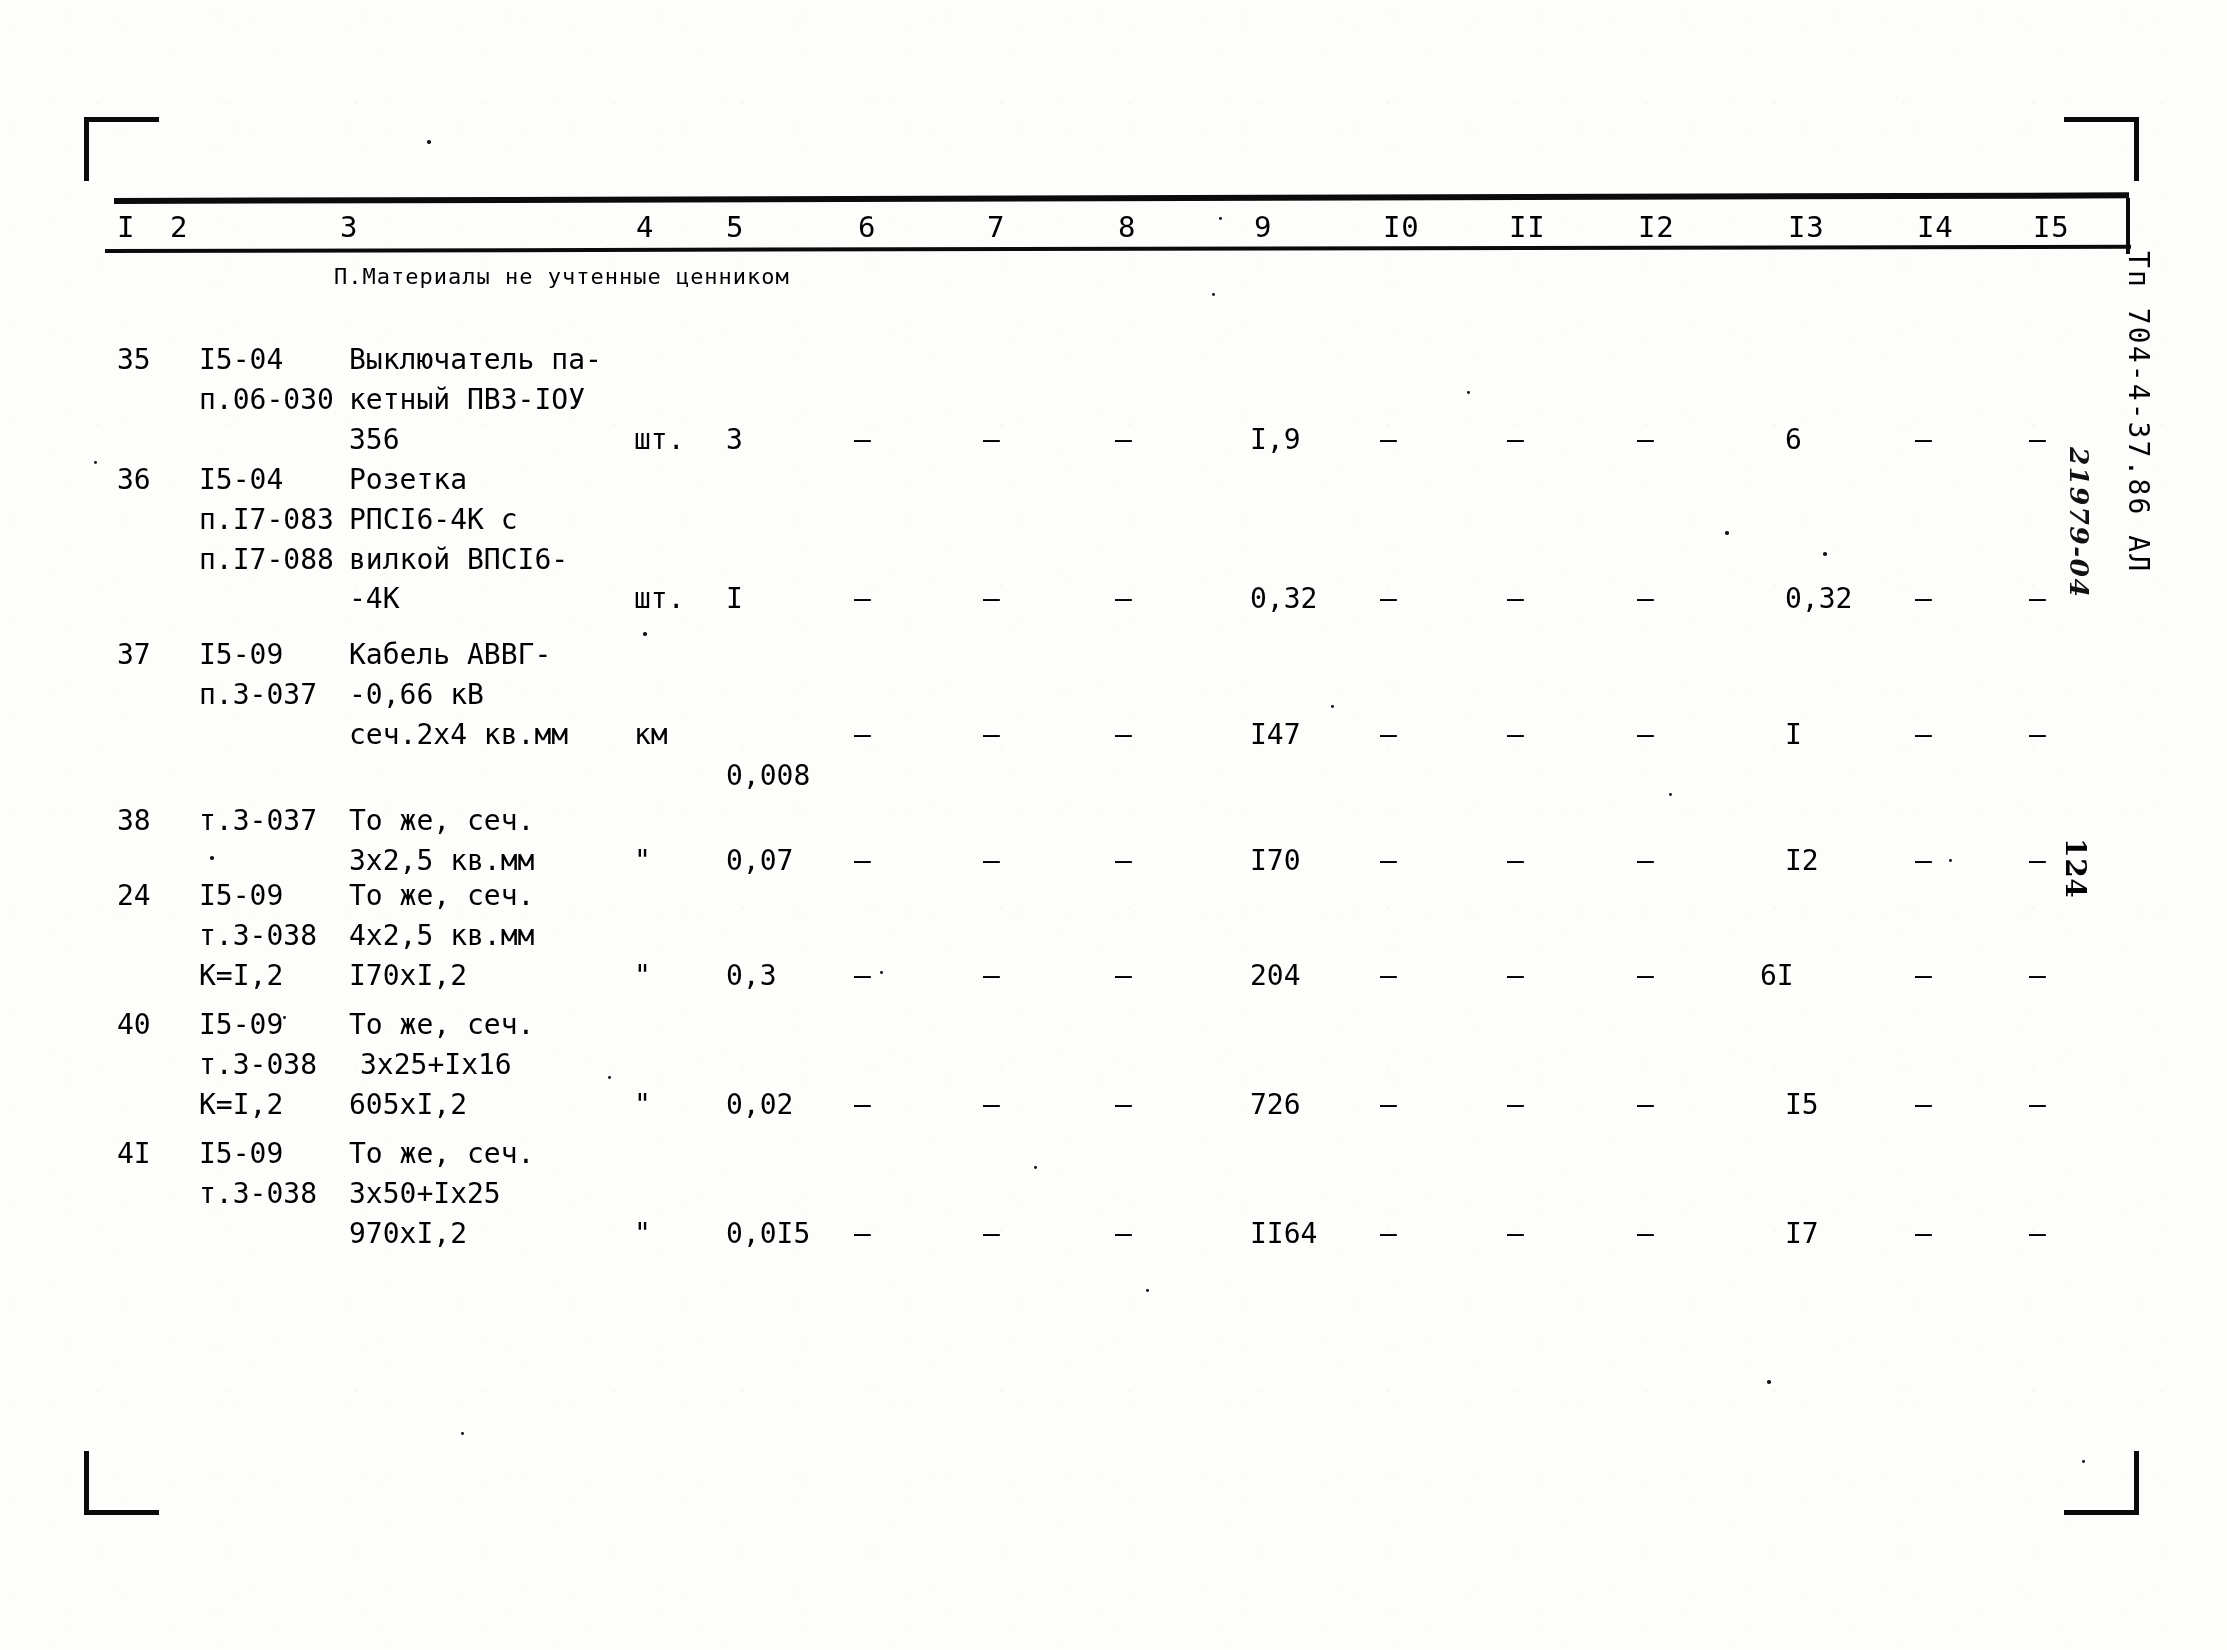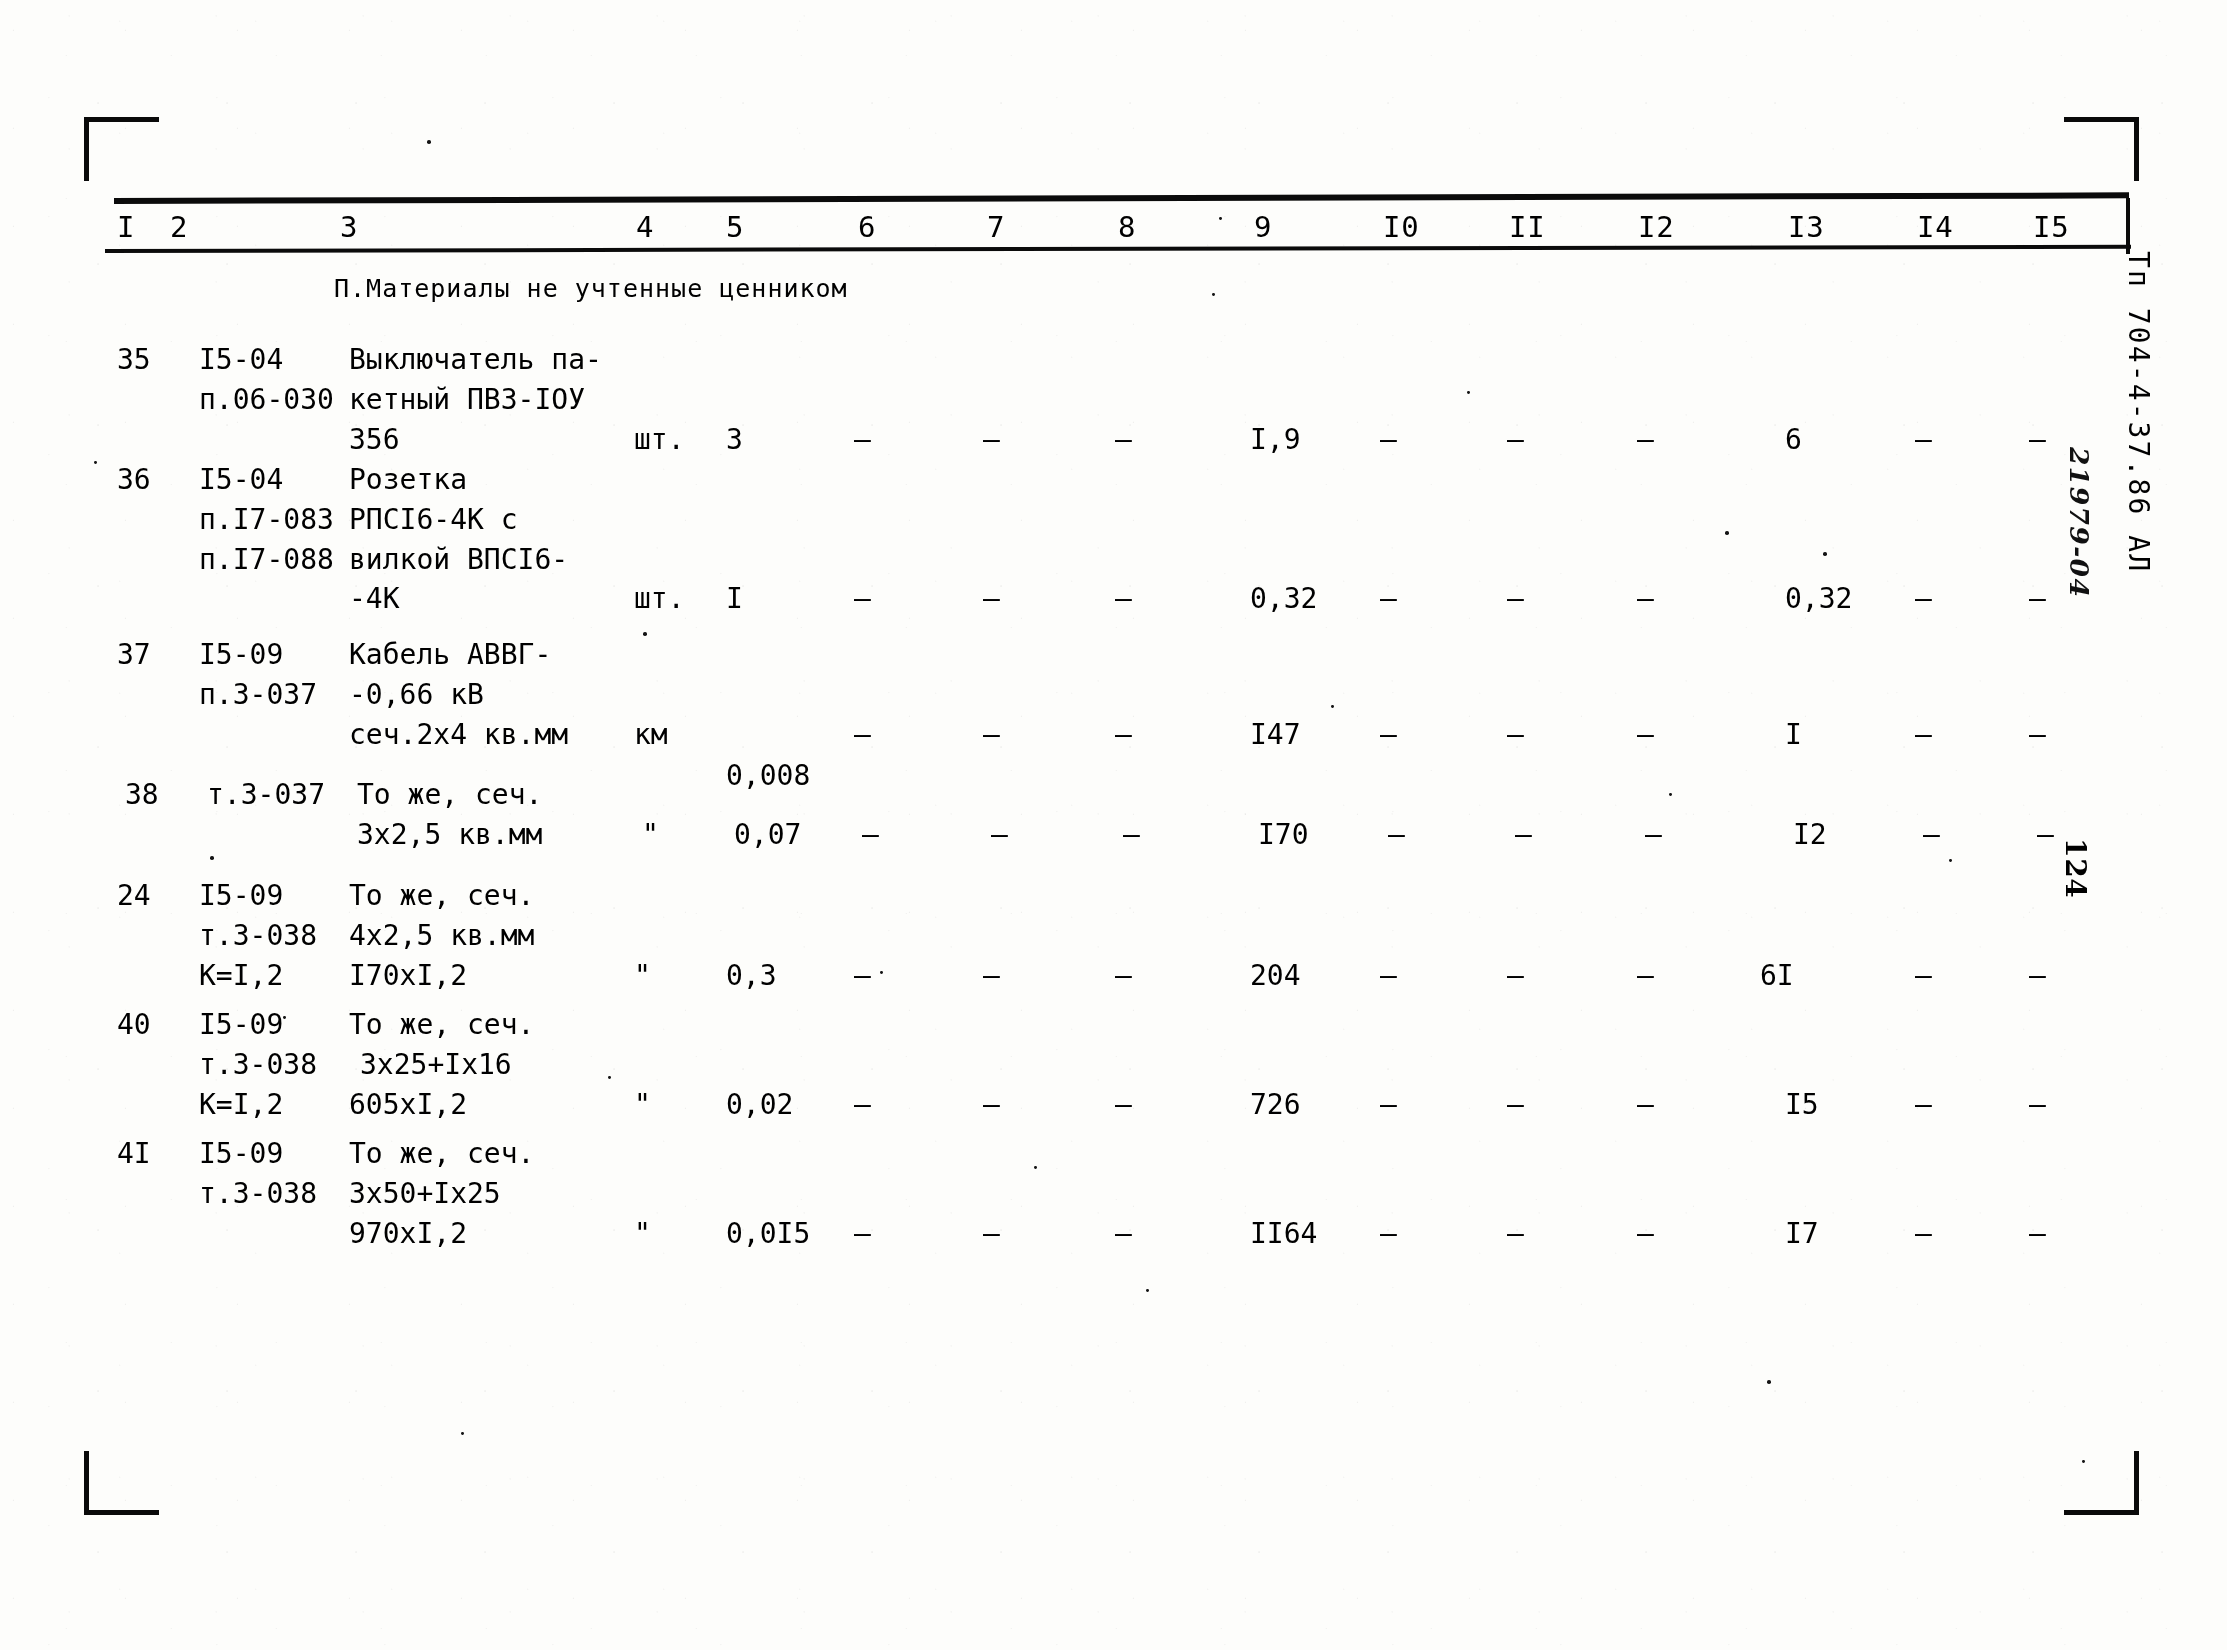--- a/index.html
+++ b/index.html
@@ -105,22 +105,22 @@
     font-size: 29px;
     line-height: 41px;
     letter-spacing: 0.7px;
     white-space: nowrap;
   }
 
   
   #section-caption {
     position: absolute;
     left: 334px;
-    top: 274px;
-    font-size: 25px;
+    top: 264px;
+    font-size: 22px;
     letter-spacing: 1px;
     white-space: nowrap;
   }
 
   
   .row {
     position: absolute;
     left: 0;
     width: 2137px;
   }
@@ -272,21 +272,21 @@
         <div class="cell val" style="left: 983px; top: 80px;">–</div>
         <div class="cell val" style="left: 1115px; top: 80px;">–</div>
         <div class="cell val" style="left: 1250px; top: 80px;">I47</div>
         <div class="cell val" style="left: 1380px; top: 80px;">–</div>
         <div class="cell val" style="left: 1507px; top: 80px;">–</div>
         <div class="cell val" style="left: 1637px; top: 80px;">–</div>
         <div class="cell val" style="left: 1785px; top: 80px;">I</div>
         <div class="cell val" style="left: 1915px; top: 80px;">–</div>
         <div class="cell val" style="left: 2029px; top: 80px;">–</div>
       </div>
-      <div class="row" style="top: 776px; height: 119px; margin-left: 8px;">
+      <div class="row" style="top: 802px; height: 119px;">
         <div class="cell num" style="left: 117px; top: 0px;">38</div>
         <div class="cell code" style="left: 199px; top: 0px;">т.3-037</div>
         <div class="cell desc" style="left: 349px; top: 0px;">То же, сеч.</div>
         <div class="cell desc" style="left: 349px; top: 40px;">3х2,5 кв.мм</div>
         <div class="cell unit" style="left: 634px; top: 40px;">"</div>
         <div class="cell val" style="left: 726px; top: 40px;">0,07</div>
         <div class="cell val" style="left: 854px; top: 40px;">–</div>
         <div class="cell val" style="left: 983px; top: 40px;">–</div>
         <div class="cell val" style="left: 1115px; top: 40px;">–</div>
         <div class="cell val" style="left: 1250px; top: 40px;">I70</div>

